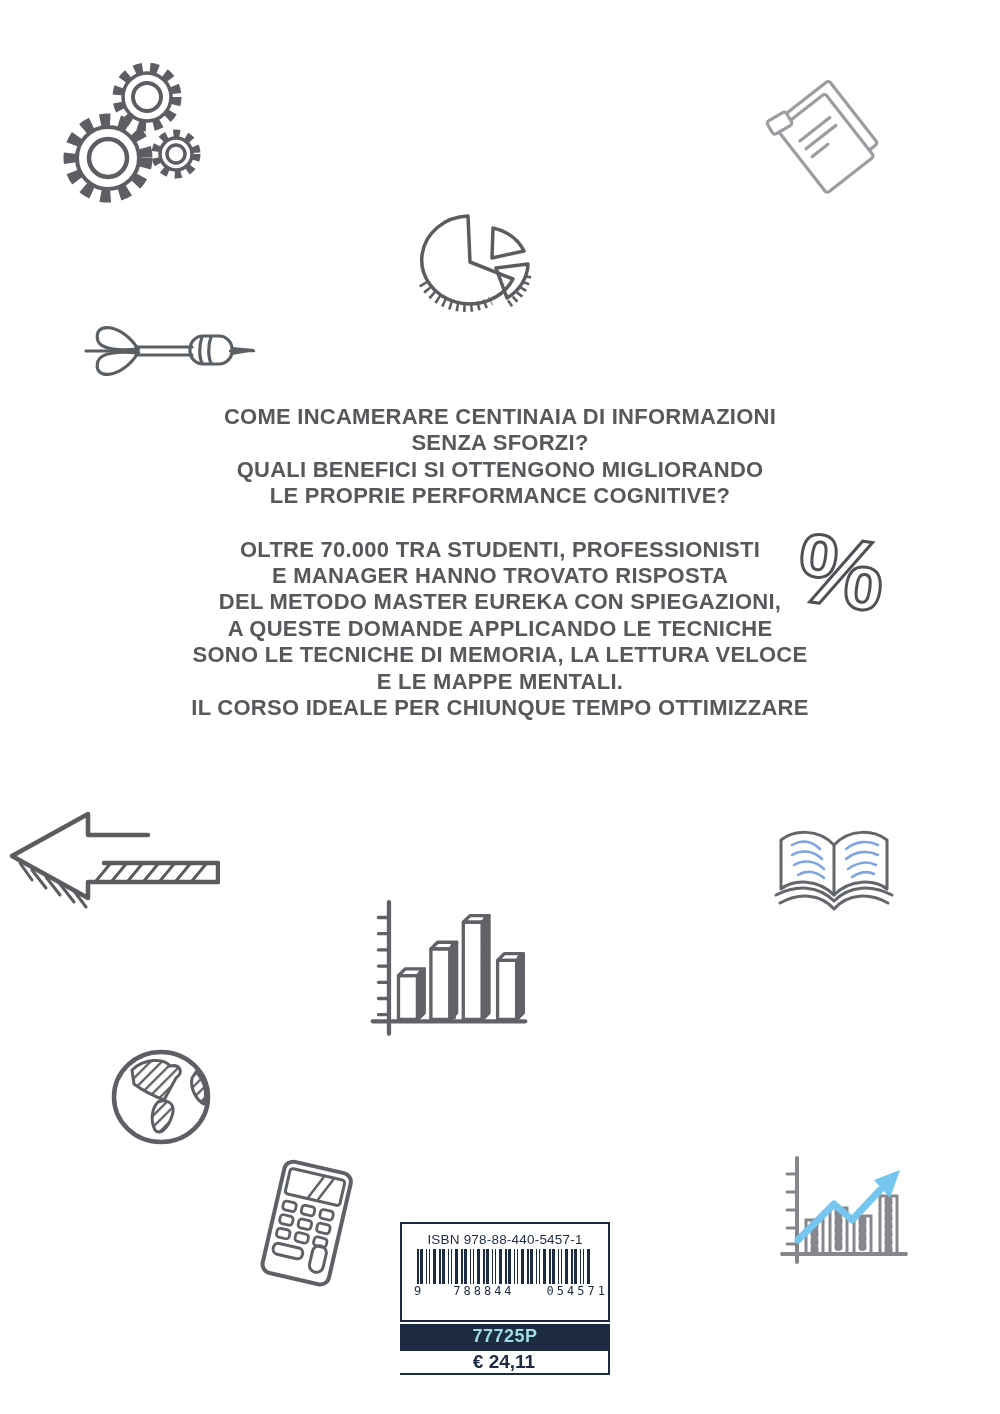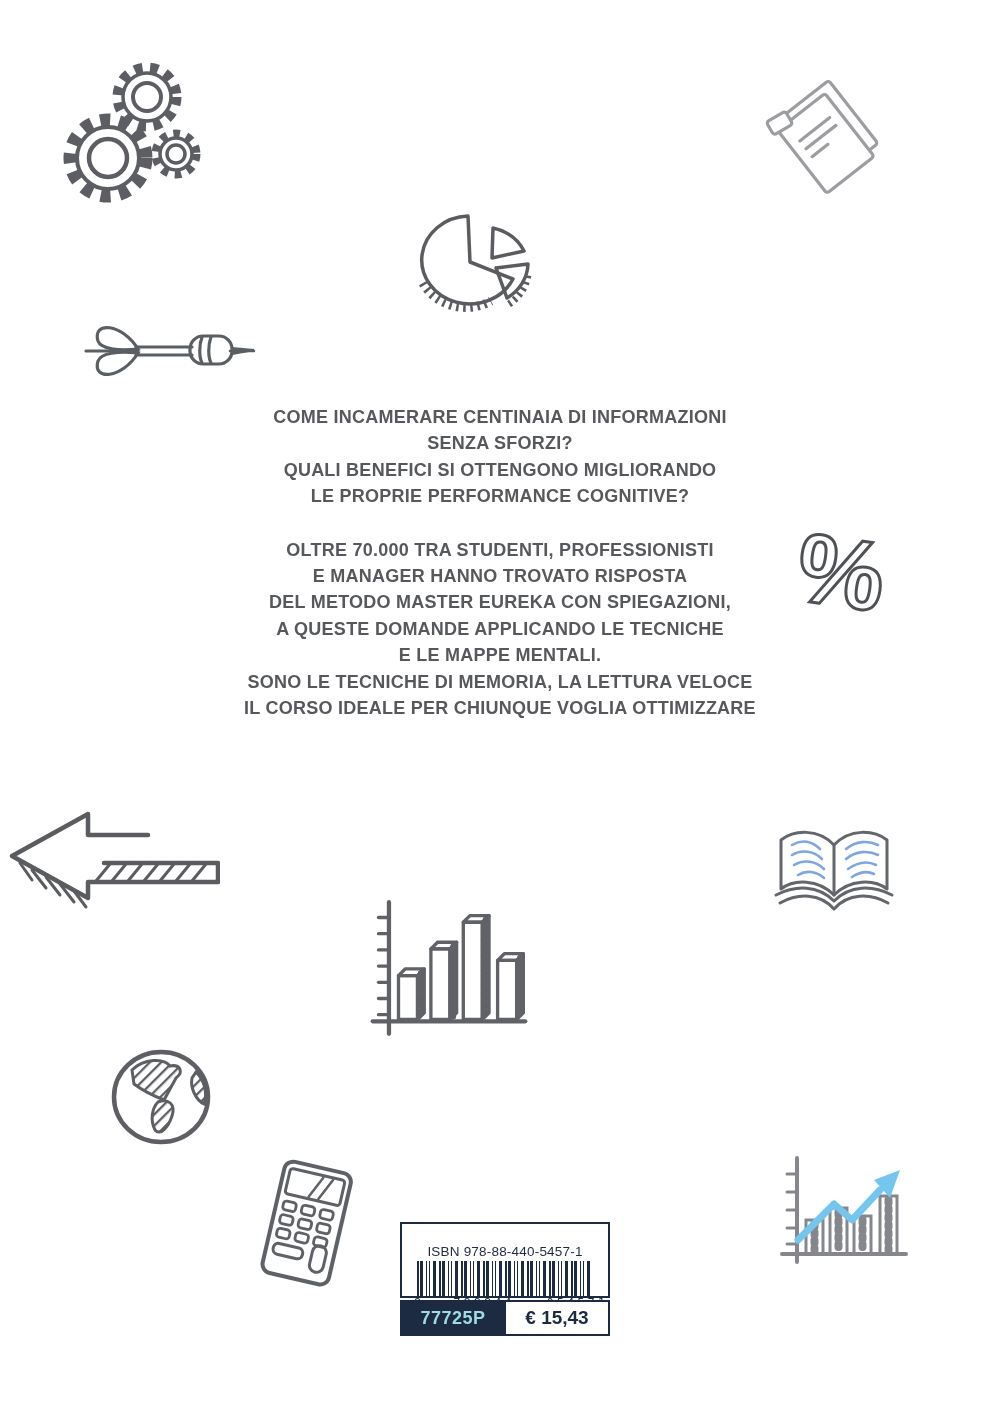--- a/index.html
+++ b/index.html
@@ -6,48 +6,48 @@
   .page{
     position:relative;width:1000px;height:1414px;margin:0 auto;
     background:#ffffff;overflow:hidden;
     font-family:"Liberation Sans",sans-serif;
   }
   .icon{position:absolute;}
   .icon svg{display:block;width:100%;height:100%;}
   .copy{
     position:absolute;left:100px;width:800px;top:404px;
     text-align:center;color:#56585c;font-weight:bold;
-    font-size:18px;letter-spacing:.25px;
+    font-size:22px;letter-spacing:.25px;
   }
   .copy .ln{line-height:26.4px;white-space:nowrap;}
   .copy .gap{height:27px;}
   
   .label{position:absolute;left:400px;top:1222px;width:210px;}
   .bc-box{
     border:2px solid #1d2b42;background:#fff;box-sizing:border-box;
-    height:76px;padding-top:19px;
+    height:100px;padding-top:7px;
   }
   .bc-isbn{
     text-align:center;color:#1d2b42;font-size:13.5px;letter-spacing:.2px;
     line-height:17px;
   }
   .bc-bars{
     height:35px;margin:1px 15px 0 15px;
     background:repeating-linear-gradient(90deg,
       #1d2b42 0 2px,#fff 2px 3px,#1d2b42 3px 6px,#fff 6px 9px,
       #1d2b42 9px 10px,#fff 10px 12px,#1d2b42 12px 13px,#fff 13px 16px,
       #1d2b42 16px 19px,#fff 19px 22px);
   }
   .bc-digits{
     display:flex;justify-content:space-between;align-items:center;
     margin:0 12px;color:#1d2b42;
     font-family:"DejaVu Sans Mono",monospace;font-size:12px;line-height:15px;
   }
   .bc-digits .grp{letter-spacing:3px;margin-left:32px;}
-  .price-row{display:flex;margin-top:2px;height:36px;}
+  .price-row{display:flex;margin-top:2px;height:36px;flex-direction:column;}
   .price-code{
     flex:1;background:#1d2b42;border:2px solid #1d2b42;box-sizing:border-box;
     display:flex;align-items:center;justify-content:center;
     color:#9fdbe4;font-weight:bold;font-size:18px;letter-spacing:.5px;
   }
   .price-val{
     flex:1;background:#fff;border:2px solid #1d2b42;border-left:none;box-sizing:border-box;
     display:flex;align-items:center;justify-content:center;
     color:#1d2b42;font-weight:bold;font-size:19px;
   }
@@ -130,23 +130,23 @@
   <div class="copy">
     <div class="ln">COME INCAMERARE CENTINAIA DI INFORMAZIONI</div>
     <div class="ln">SENZA SFORZI?</div>
     <div class="ln">QUALI BENEFICI SI OTTENGONO MIGLIORANDO</div>
     <div class="ln">LE PROPRIE PERFORMANCE COGNITIVE?</div>
     <div class="gap"></div>
     <div class="ln">OLTRE 70.000 TRA STUDENTI, PROFESSIONISTI</div>
     <div class="ln">E MANAGER HANNO TROVATO RISPOSTA</div>
     <div class="ln">DEL METODO MASTER EUREKA CON SPIEGAZIONI,</div>
     <div class="ln">A QUESTE DOMANDE APPLICANDO LE TECNICHE</div>
+    <div class="ln">SONO LE TECNICHE DI MEMORIA, LA LETTURA VELOCE</div>
     <div class="ln">E LE MAPPE MENTALI.</div>
-    <div class="ln">SONO LE TECNICHE DI MEMORIA, LA LETTURA VELOCE</div>
-    <div class="ln">IL CORSO IDEALE PER CHIUNQUE VOGLIA OTTIMIZZARE</div>
+    <div class="ln">IL CORSO IDEALE PER CHIUNQUE TEMPO OTTIMIZZARE</div>
   </div>
 
   <div class="icon" style="left:8px;top:806px;width:212px;height:104px;">
     <svg viewBox="0 0 212 104">
       <g stroke="#5a5c60" stroke-width="4.5" fill="none" stroke-linejoin="round" stroke-linecap="round">
         <path d="M140 29 L80 29 L80 8 L4 50 L80 92 L80 76 L210 76 L210 57 L96 57"></path>
         <g stroke-width="3">
           <line x1="12" y1="57" x2="24" y2="74"></line>
           <line x1="24" y1="64" x2="38" y2="82"></line>
           <line x1="38" y1="71" x2="52" y2="89"></line>
@@ -292,17 +292,17 @@
       <div class="bc-isbn">ISBN 978-88-440-5457-1</div>
       <div class="bc-bars"></div>
       <div class="bc-digits">
         <span>9</span>
         <span class="grp">788844</span>
         <span class="grp">054571</span>
       </div>
     </div>
     <div class="price-row">
       <div class="price-code">77725P</div>
-      <div class="price-val">€ 15,43</div>
+      <div class="price-val">€ 24,11</div>
     </div>
   </div>
 
 </div>
 
 </body></html>

